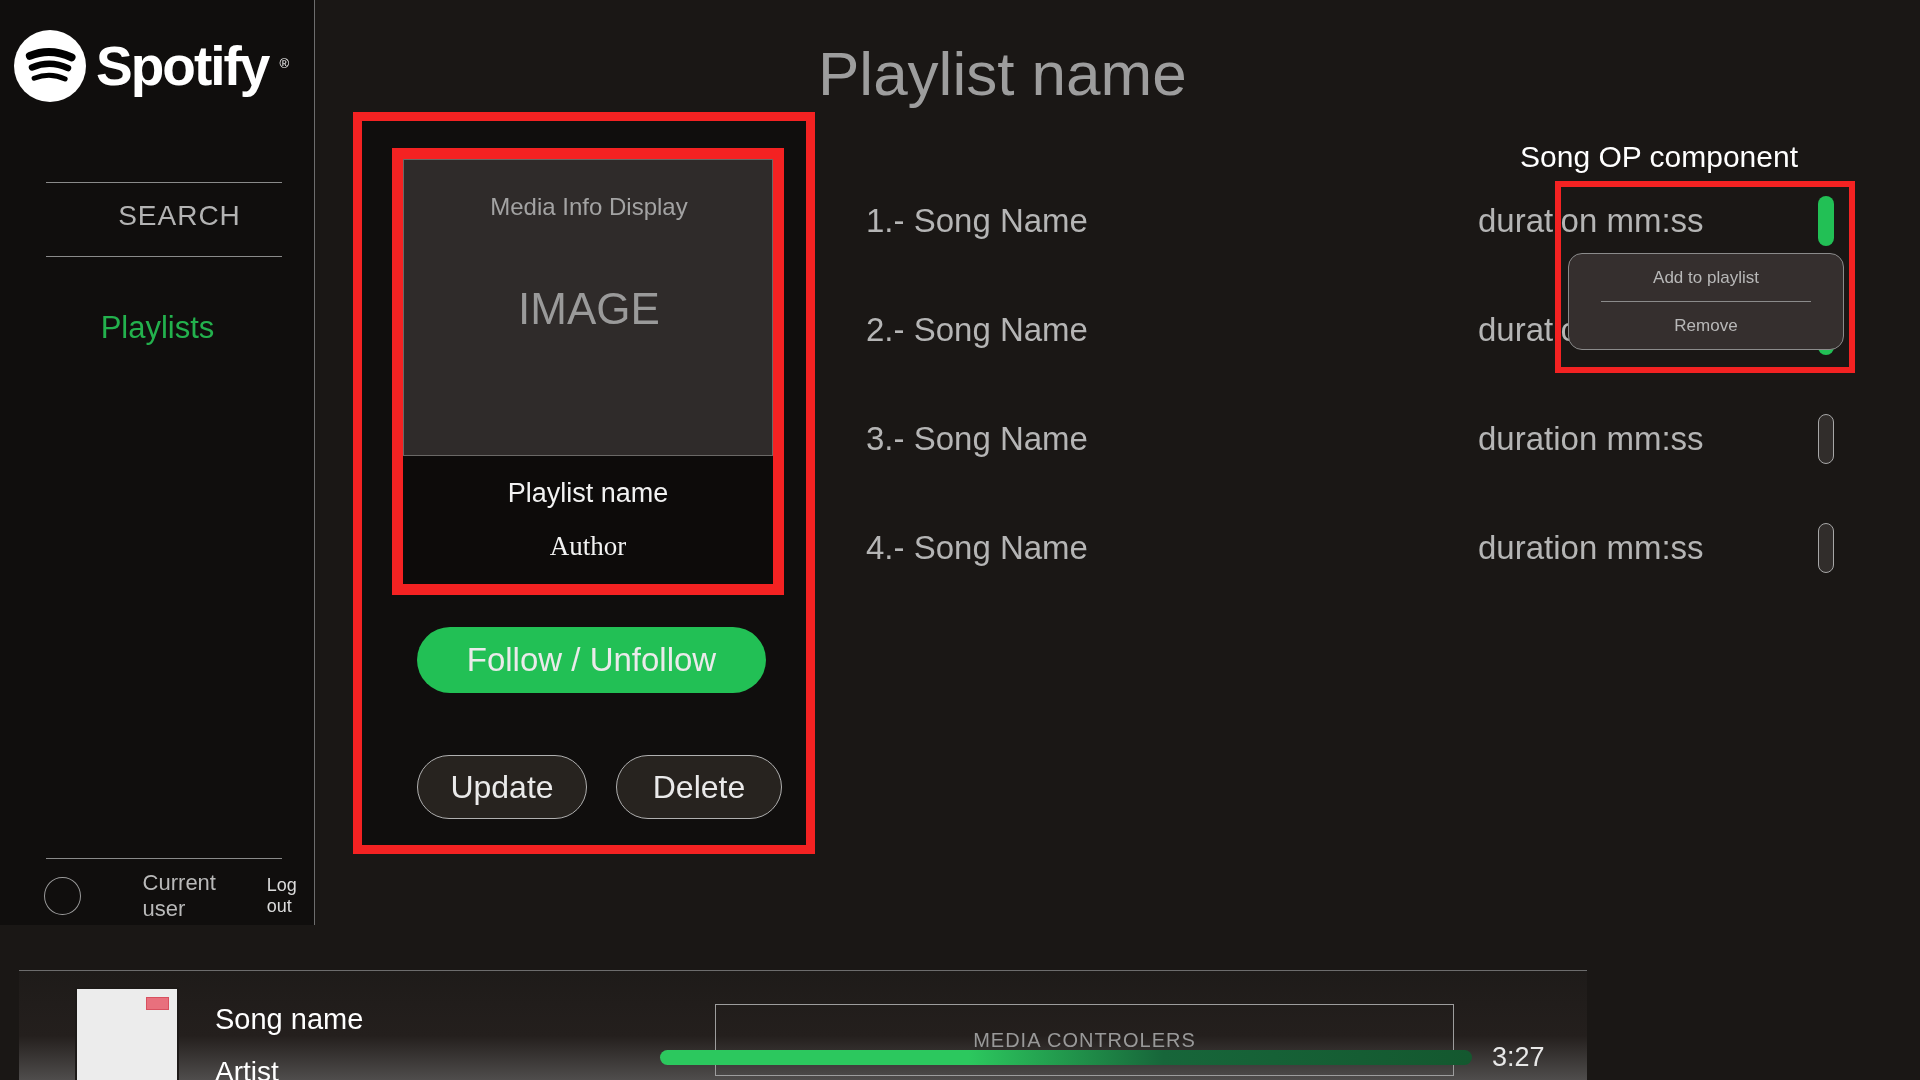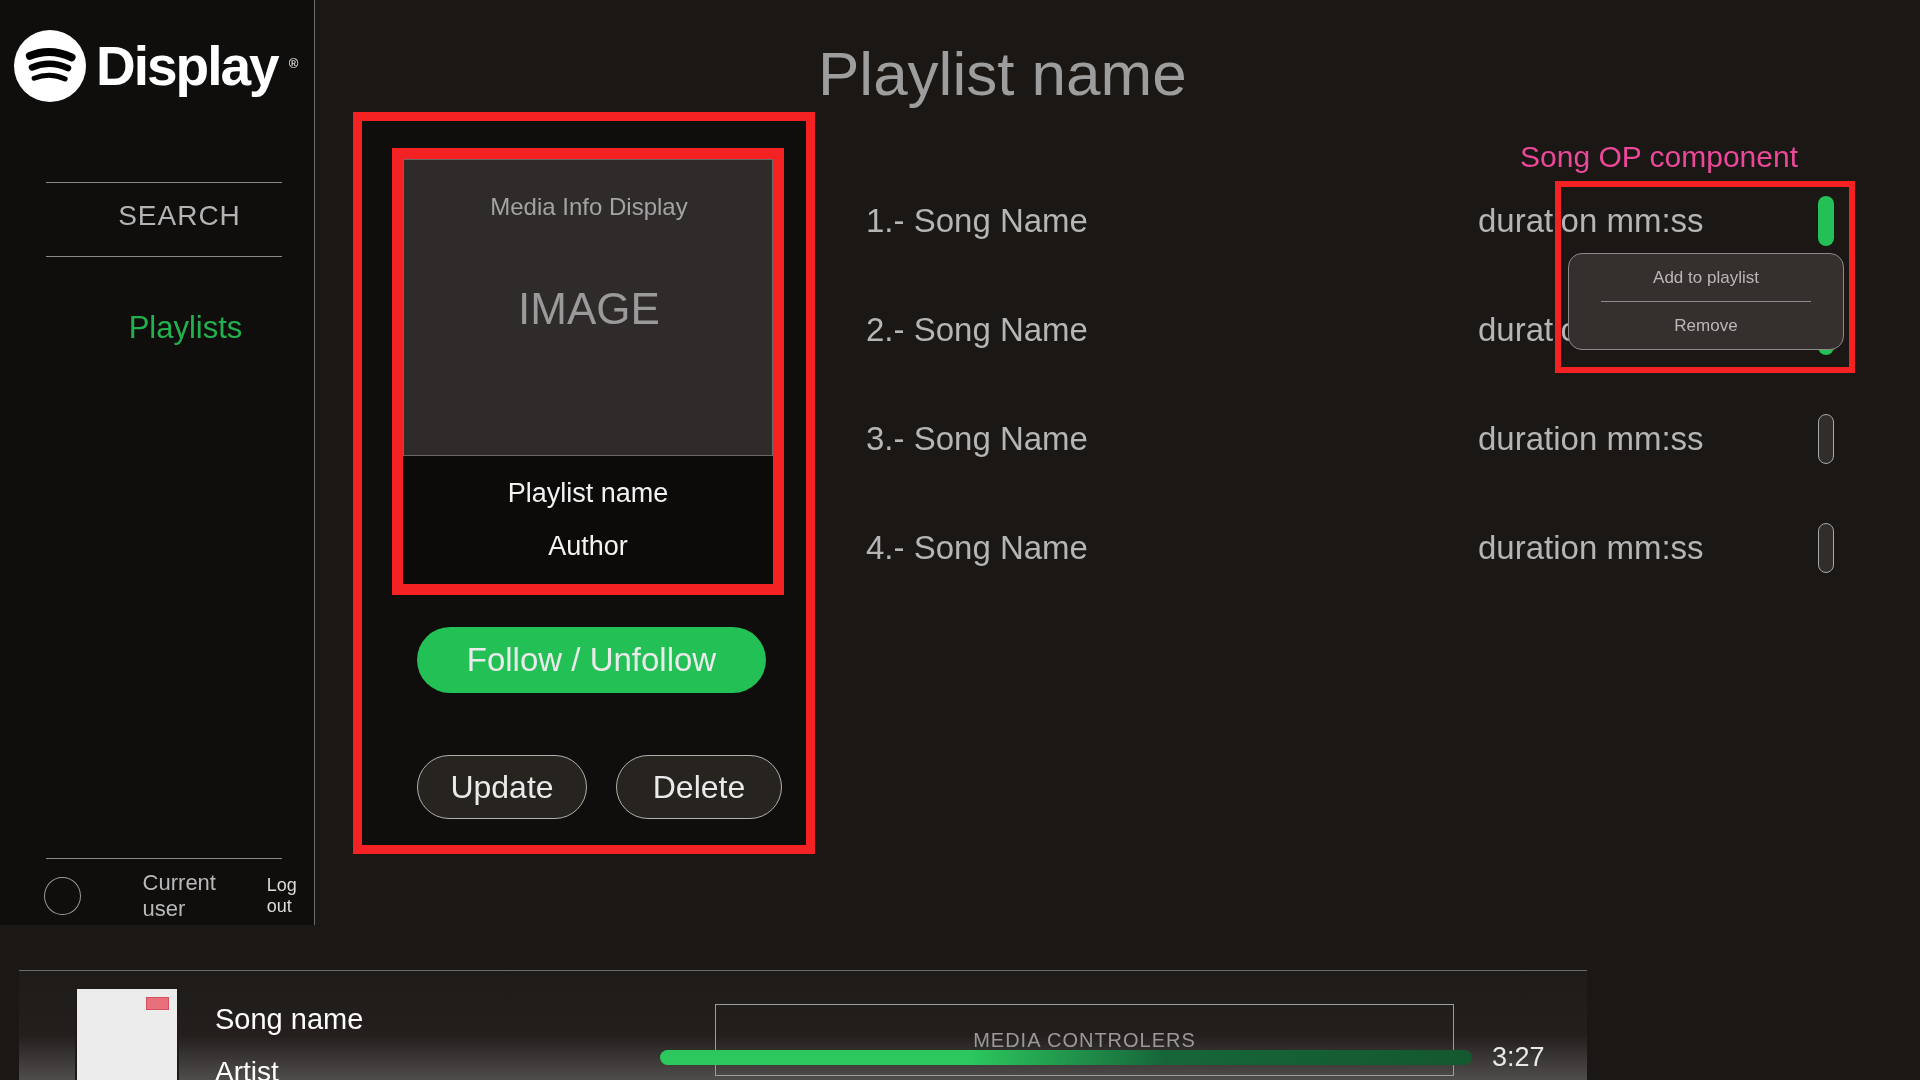--- a/index.html
+++ b/index.html
@@ -41,21 +41,21 @@
   }
   #hr-above-search { top:182px; }
   #hr-below-search { top:256px; }
   #search-item {
     position:absolute; left:0; top:200px; width:359px;
     text-align:center; color:#b3b3b3; font-size:28px;
     letter-spacing:1px;
   }
   #playlists-item {
     position:absolute; left:0; top:310px; width:315px;
-    text-align:center; color:#23b14d; font-size:31px;margin-left:28px;
+    text-align:center; color:#23b14d; font-size:31px;
   }
   #hr-user { position:absolute; left:46px; top:858px; width:236px; height:1px; background:#8a8a8a; }
   #user-row {
     position:absolute; left:44px; top:870px;
     display:flex; align-items:center; gap:14px;
   }
   #avatar {
     width:46px; height:38px; border-radius:50%;
     border:1px solid #9a9a9a; background:transparent;
   }
@@ -89,21 +89,21 @@
     position:absolute; left:0; top:0; width:370px; height:297px;
     display:flex; align-items:center; justify-content:center;
     color:#9a9a9a; font-size:44px;
   }
   #media-meta {
     position:absolute; left:0; top:297px; width:370px; height:128px;
     display:flex; flex-direction:column; align-items:center;
     justify-content:center; gap:22px;
   }
   #meta-playlist-name { color:#f2f2f2; font-size:27px; }
-  #meta-author { color:#f2f2f2; font-size:27px; }
+  #meta-author { color:#f2f2f2; font-size:27px;font-family:Liberation Serif, serif; }
 
   #follow-btn {
     position:absolute; left:55px; top:506px;
     width:349px; height:66px;
     background:#22c055; border:none; border-radius:33px;
     color:#eaeaea; font-size:33px;
     font-family:"Liberation Sans", sans-serif;
     cursor:pointer;
   }
   #update-btn, #delete-btn {
@@ -147,21 +147,21 @@
 
   
   #song-op-box {
     position:absolute; left:1555px; top:181px;
     width:300px; height:192px;
     border:6px solid #f42222;
     pointer-events:none;
   }
   #song-op-caption {
     position:absolute; left:1520px; top:140px;
-    color:#ec4899; font-size:30px; white-space:nowrap;
+    color:#ffffff; font-size:30px; white-space:nowrap;
   }
   #song-op-menu {
     position:absolute; left:1568px; top:253px;
     width:276px; height:97px;
     background:#352f2e; border:1px solid #8b8b8b; border-radius:14px;
     display:flex; flex-direction:column;
   }
   #menu-add, #menu-remove {
     flex:1; display:flex; align-items:center; justify-content:center;
     color:#b8b8b8; font-size:17px; cursor:pointer;
@@ -213,21 +213,21 @@
 
   <div id="sidebar">
 
     <div id="logo-row">
       <svg id="logo-mark" viewBox="0 0 100 100">
         <circle cx="50" cy="50" r="50" fill="#ffffff"></circle>
         <path d="M22 36 Q50 24 80 38" stroke="#000" stroke-width="11" fill="none" stroke-linecap="round"></path>
         <path d="M25 52 Q50 41 75 53" stroke="#000" stroke-width="9" fill="none" stroke-linecap="round"></path>
         <path d="M28 67 Q50 58 71 68" stroke="#000" stroke-width="7" fill="none" stroke-linecap="round"></path>
       </svg>
-      <span id="logo-word">Display</span>
+      <span id="logo-word">Spotify</span>
       <span id="logo-reg">®</span>
     </div>
 
     <div class="hr-side" id="hr-above-search"></div>
     <div id="search-item">SEARCH</div>
     <div class="hr-side" id="hr-below-search"></div>
 
     <div id="playlists-item">Playlists</div>
 
     <div id="hr-user"></div>

